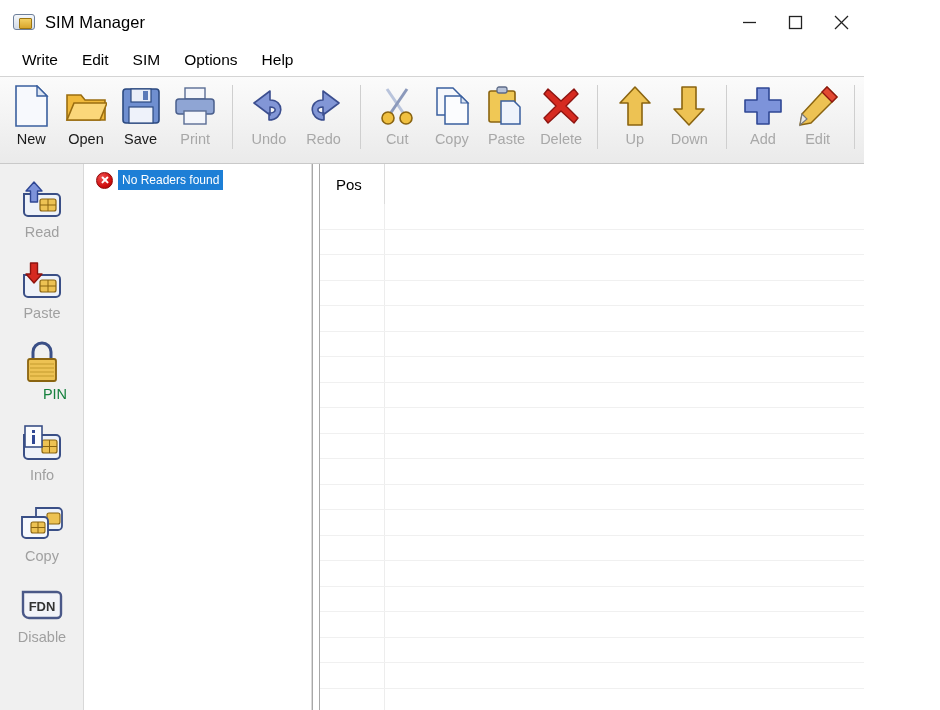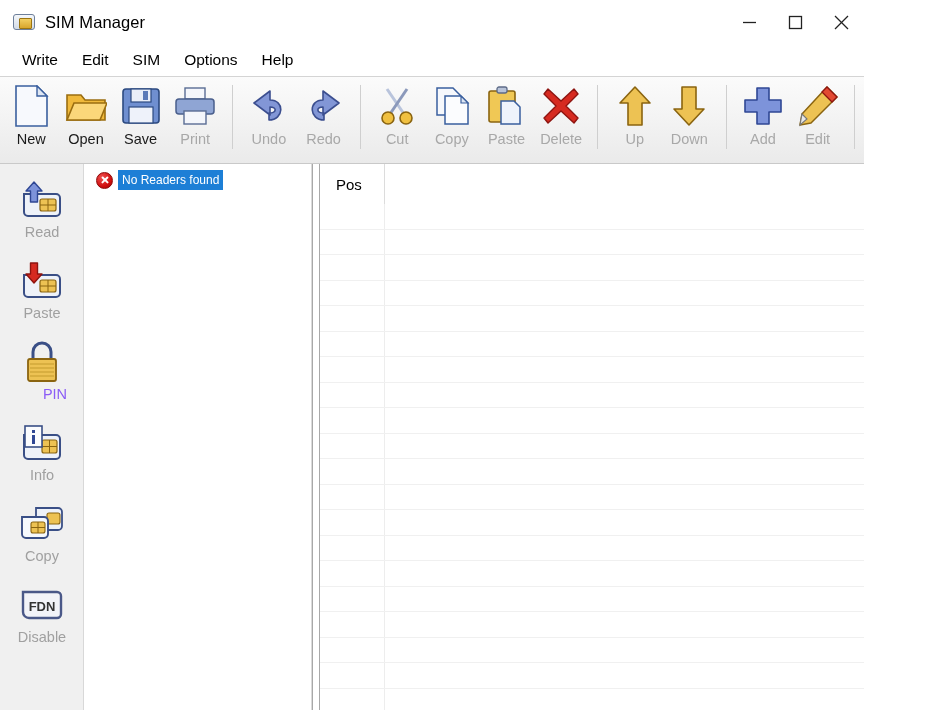--- a/index.html
+++ b/index.html
@@ -122,21 +122,21 @@
     padding-top:6px;
   }
   .sbtn .glyph{
     width:46px; height:44px;
     display:flex; align-items:center; justify-content:center;
   }
   .sbtn .lbl{
     margin-top:2px;
     font-size:14.5px; color:#a0a0a0; white-space:nowrap;
   }
-  .sbtn.enabled .lbl{ color:#8b5cf6;margin-left:26px; }
+  .sbtn.enabled .lbl{ color:#15803d;margin-left:26px; }
 
   
   .treepanel{
     width:228px; min-width:228px;
     background:#ffffff;
     border-right:1px solid #dadada;
     padding:6px 0 0 6px;
     overflow:hidden;
   }
   .treerow{

